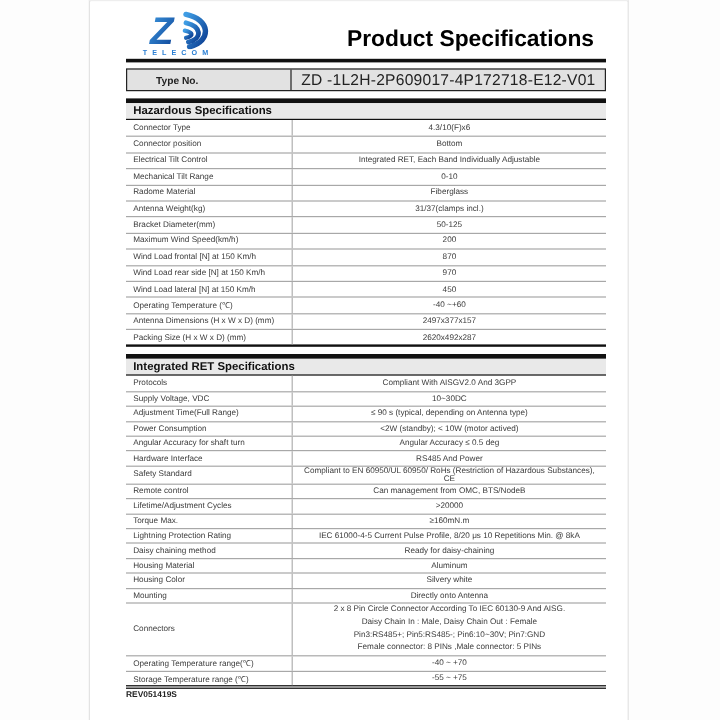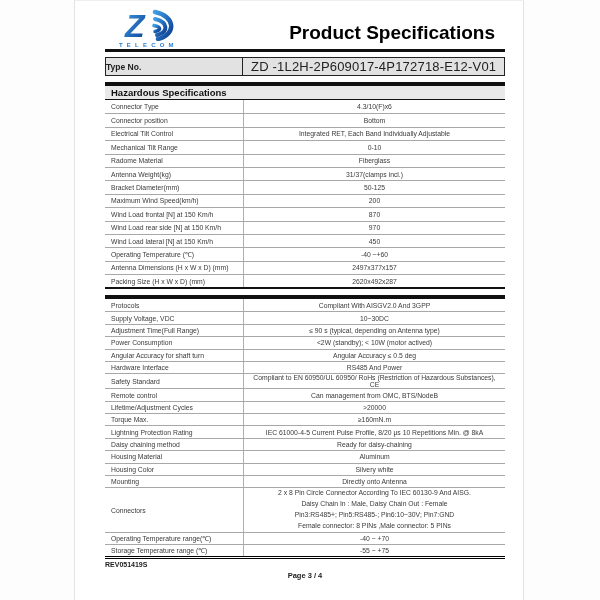--- a/index.html
+++ b/index.html
@@ -15,21 +15,21 @@
   .logo { position:absolute; left:12px; top:6px; width:74px; }
   .logo svg { display:block; }
   .logo-sub { display:block; font-size:6px; font-weight:bold; letter-spacing:4.2px;
               color:#2b7fd3; margin-top:1px; padding-left:2px; white-space:nowrap; }
   .doc-title { position:absolute; right:10px; bottom:5px; font-size:19px; font-weight:bold; color:#000; }
 
   
   .typeno { display:flex; margin-top:5px; height:19px; background:#e2e2e2;
             border:1.5px solid #222; }
   .typeno .tn-label { width:34.5%; border-right:1.5px solid #222; display:flex; align-items:center;
-            padding-left:0; font-weight:bold; font-size:8.5px; color:#222; }
+            padding-left:24px; font-weight:bold; font-size:8.5px; color:#222; }
   .typeno .tn-value { width:65.5%; display:flex; align-items:center; justify-content:center;
             font-weight:normal; font-size:13px; color:#222; letter-spacing:.2px; }
 
   
   .sec { margin-top:6px; }
   .sec-bar { height:3.5px; background:#111; }
   .sec-title { height:14.5px; background:#e9e9e9; border-bottom:1.5px solid #111;
                font-size:9.5px; font-weight:bold; color:#111; padding:1.5px 0 0 6px; }
 
   
@@ -141,20 +141,21 @@
           </div>
           <div class="spec-row">
             <div class="label">Packing Size (H x W x D) (mm)</div>
             <div class="value">2620x492x287</div>
           </div>
         </div>
     </div>
 
     <div class="sec">
       <div class="sec-bar"></div>
+      <div class="sec-title">Integrated RET Specifications</div>
       <div class="tbl t2 dbl">
           <div class="spec-row">
             <div class="label">Protocols</div>
             <div class="value">Compliant With AISGV2.0 And 3GPP</div>
           </div>
           <div class="spec-row">
             <div class="label">Supply Voltage, VDC</div>
             <div class="value">10~30DC</div>
           </div>
           <div class="spec-row">
@@ -224,17 +225,16 @@
           </div>
           <div class="spec-row">
             <div class="label">Storage Temperature range (℃)</div>
             <div class="value">-55 ~ +75</div>
           </div>
         </div>
     </div>
 
     <div class="foot">
       <div class="rev">REV051419S</div>
-      <div class="pageno">Page 3 / 4</div>
     </div>
 
   </div>
 </div>
 
 </body></html>

